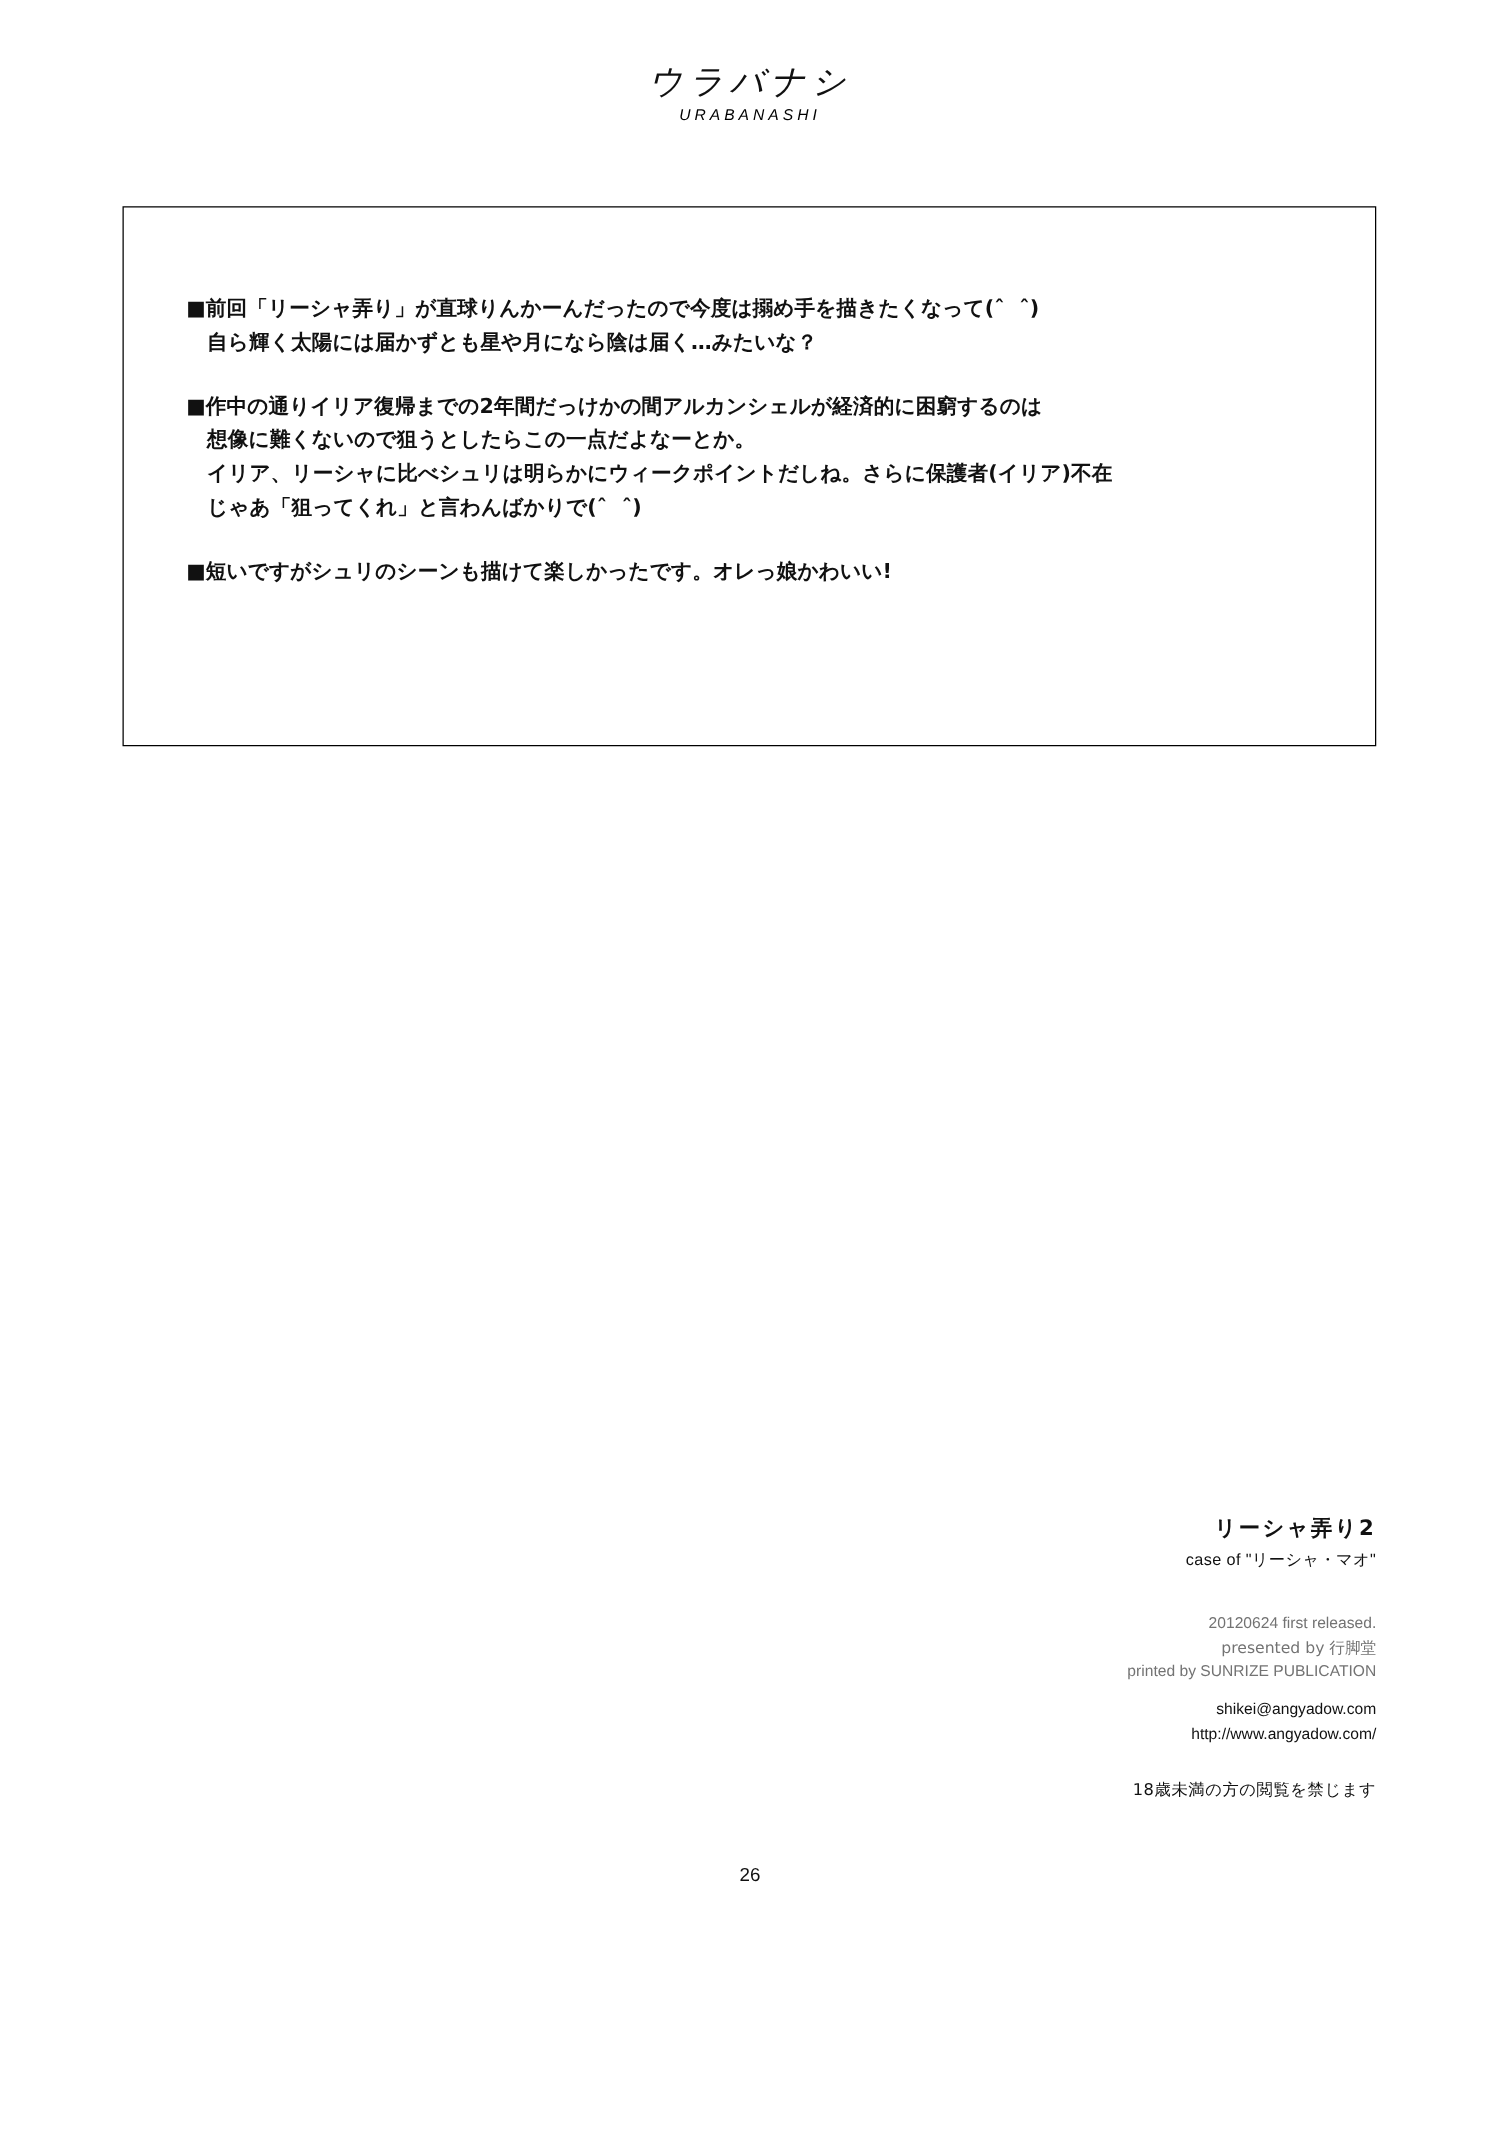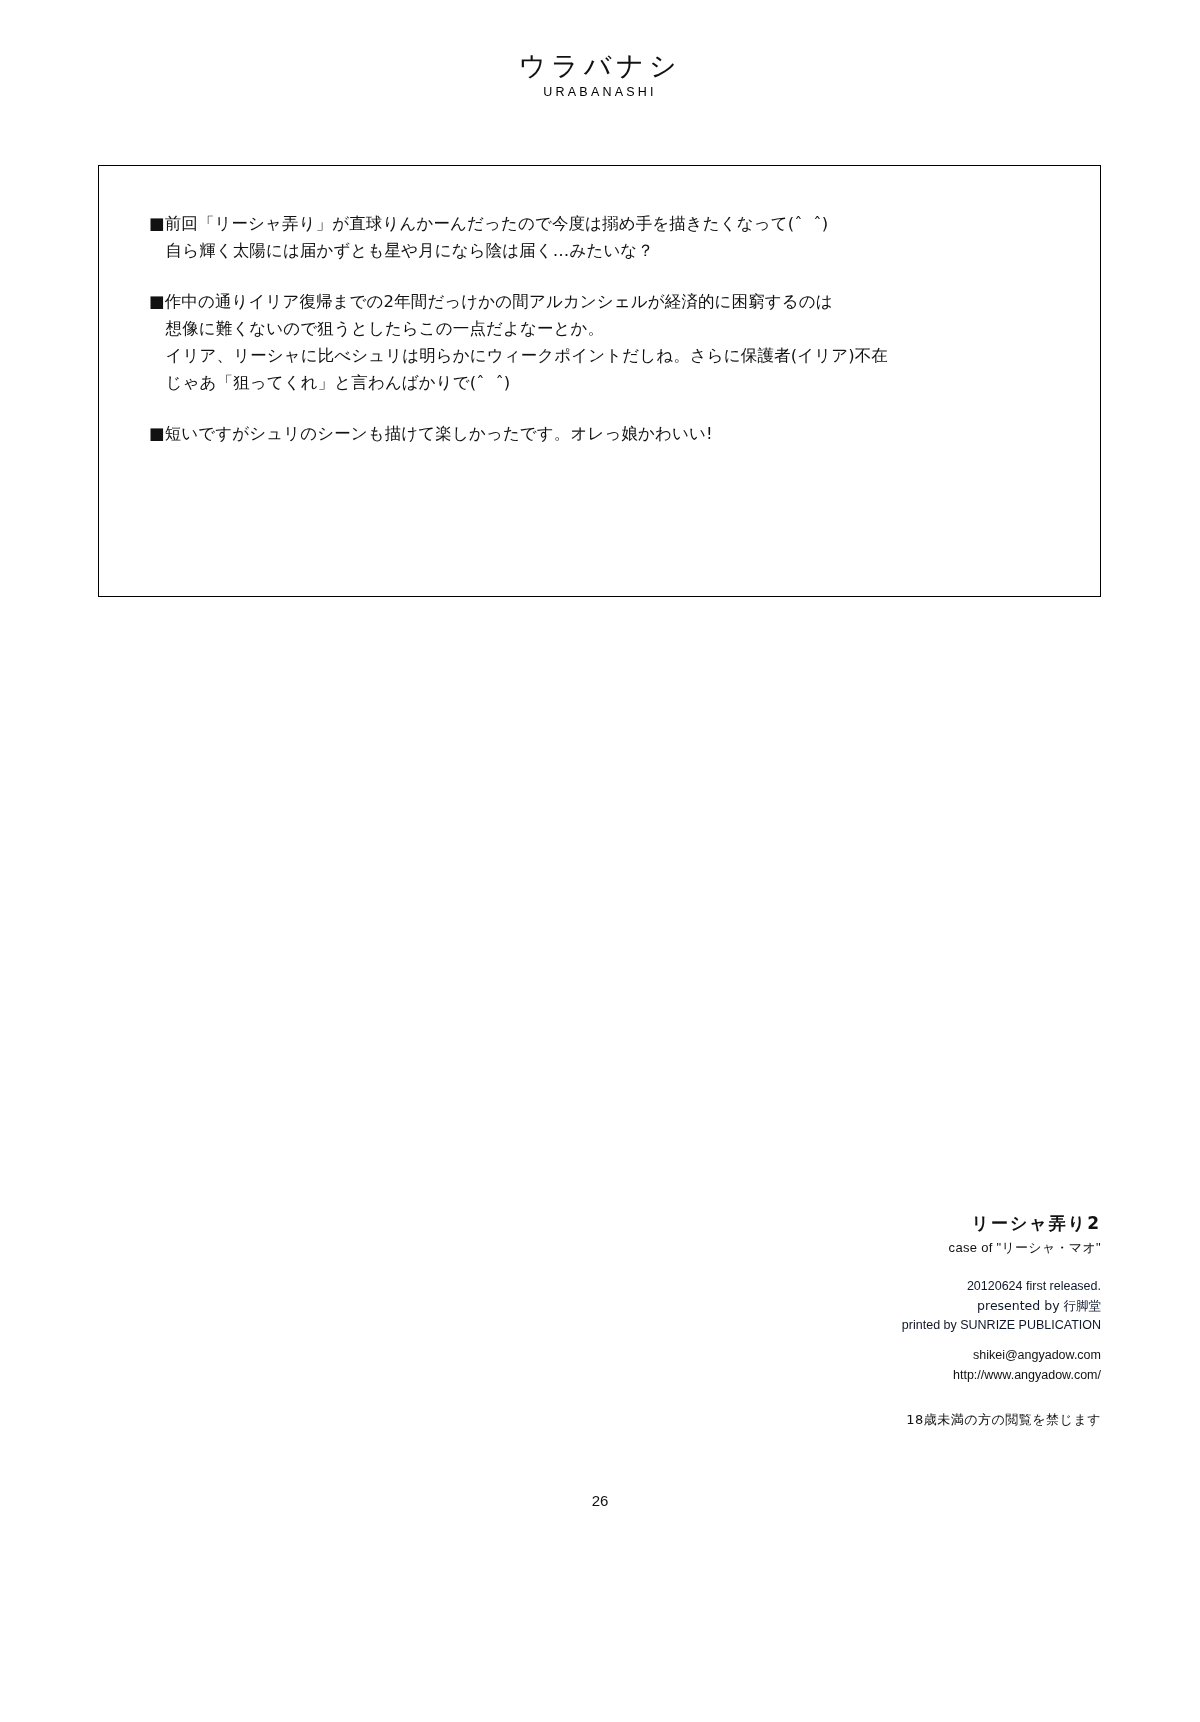--- a/index.html
+++ b/index.html
@@ -16,20 +16,21 @@
     overflow: hidden;
   }
 
   
   .logo-block {
     position: absolute;
     top: 52px;
     left: 0;
     width: 1200px;
     text-align: center;
+    font-style: italic;
   }
   .logo-jp {
     font-family: "DejaVu Sans", sans-serif;
     font-size: 27px;
     letter-spacing: 5px;
     color: #111;
     line-height: 1;
     white-space: nowrap;
   }
   .logo-roman {
@@ -48,22 +49,23 @@
     top: 165px;
     width: 1003px;
     height: 432px;
     border: 1.5px solid #000;
     box-sizing: border-box;
     background: #fff;
   }
   .note-inner {
     position: absolute;
     left: 50px;
-    top: 45px;
+    top: 68px;
     right: 30px;
+    font-weight: bold;
   }
   .note-para {
     font-family: "DejaVu Sans", sans-serif;
     font-size: 16.5px;
     line-height: 1.62;
     color: #111;
     margin: 0 0 25px 0;
     white-space: pre-wrap;
     letter-spacing: 0.1px;
   }
@@ -88,25 +90,25 @@
     line-height: 1.3;
   }
   .colo-sub {
     font-family: "Liberation Sans", sans-serif;
     font-size: 13px;
     color: #111;
     margin-top: 5px;
     letter-spacing: 0.3px;
   }
   .colo-group {
-    margin-top: 20px;
+    margin-top: 32px;
     font-family: "Liberation Sans", sans-serif;
     font-size: 12.5px;
     line-height: 1.55;
-    color: #0f172a;
+    color: #737373;
   }
   .colo-group2 {
     margin-top: 11px;
     font-family: "Liberation Sans", sans-serif;
     font-size: 12.5px;
     line-height: 1.55;
     color: #111;
   }
   .colo-warning {
     margin-top: 26px;

